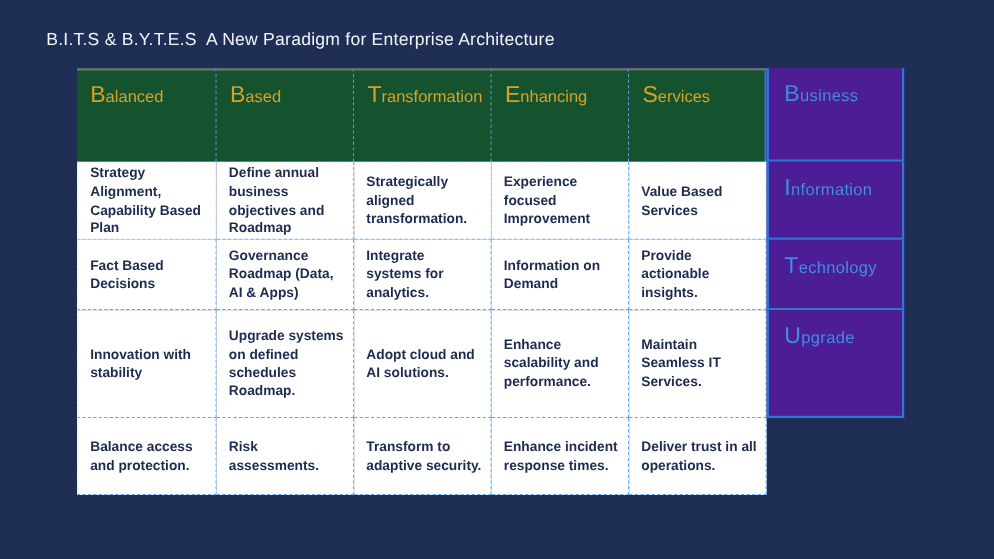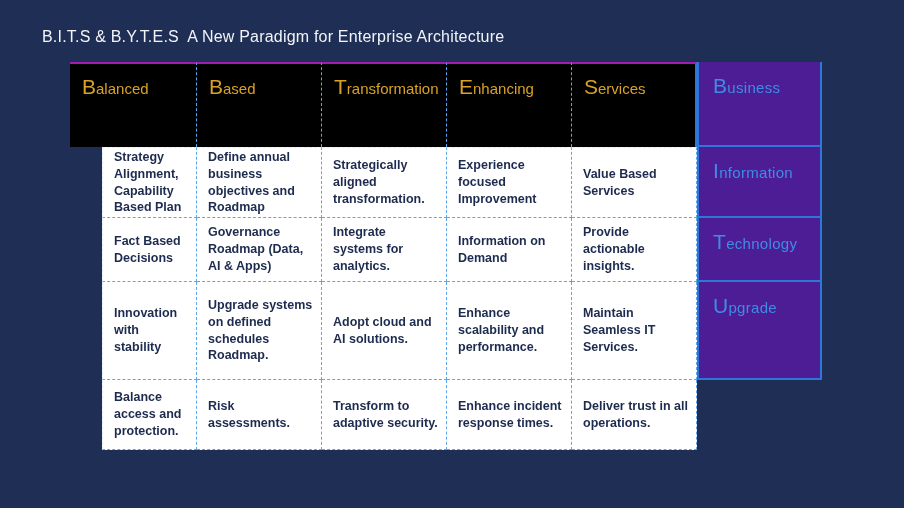--- a/index.html
+++ b/index.html
@@ -38,22 +38,22 @@
     align-items: center; justify-content: center;
     gap: 2px;
   }
   .corner-line { font-size: 17px; font-weight: bold; letter-spacing: 0.5px; }
   .txt-bits  { color: #4E97EC; }
   .txt-amp   { color: #6AC295; font-weight: bold; margin-left: 5px; }
   .txt-bytes { color: #F2B32A; }
 
   
   .colhead {
-    background: #000000;
-    border-top: 2px solid #a21caf;
+    background: #14532d;
+    border-top: 2px solid #737373;
     border-right: 1px dashed #5CA6F0;
     color: #D9A226;
     font-size: 15px;
     padding: 10px 6px 6px 12px;
     line-height: 1.25;
     overflow-wrap: anywhere;
   }
   .colhead:first-letter { font-size: 21px; }
   .colhead.last { border-right: 2px solid #2E76D8; }
 
@@ -77,21 +77,21 @@
     border-bottom: 1px dashed #5CA6F0;
     color: #1D2B4F;
     font-size: 12.5px;
     font-weight: bold;
     line-height: 1.34;
     padding: 7px 8px 7px 11px;
     display: flex;
     align-items: center;
   }
   .cell.r0 { border-top: 1px dashed #DDEBFB; }
-  .cell.c0 { border-left: 1px dashed #DDEBFB; margin-left: 32px; }
+  .cell.c0 { border-left: 1px dashed #DDEBFB; }
 
   .caption {
     position: absolute;
     left: 155px; top: 471px;
     color: #E8EAF0;
     font-size: 12.5px;
     letter-spacing: 0.2px;
   }
 </style>
 </head>

